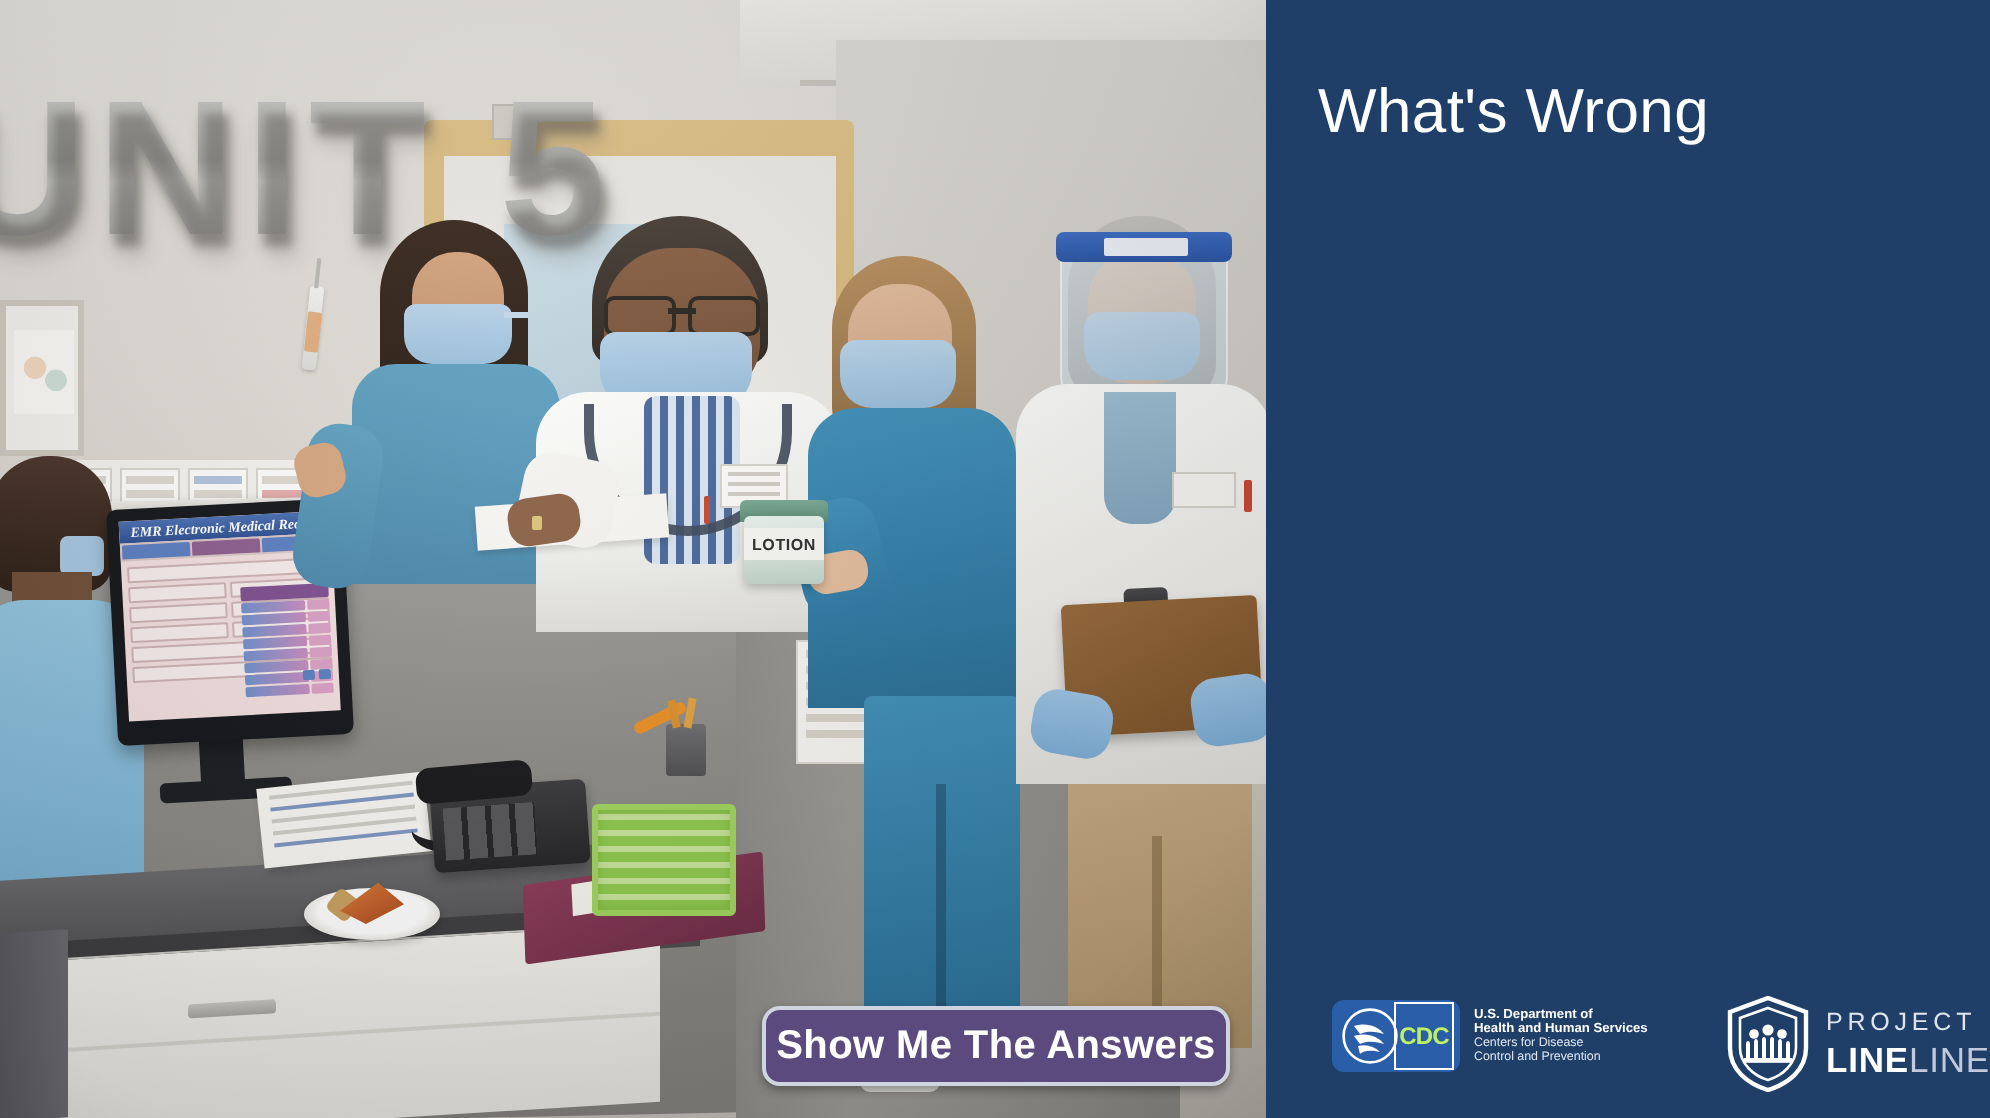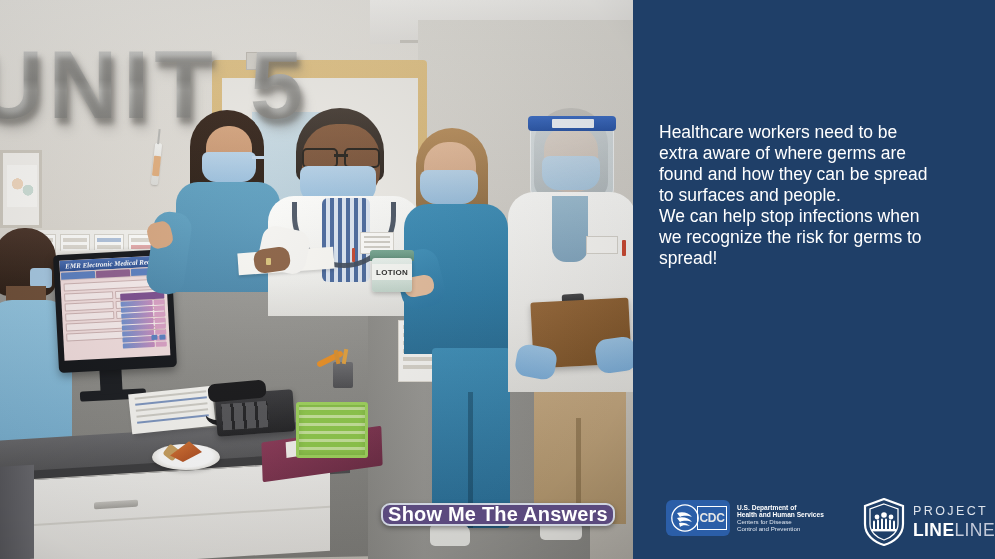--- a/index.html
+++ b/index.html
@@ -580,21 +580,21 @@
 
   
   .vignette {
     position: absolute; inset: 0;
     background: radial-gradient(ellipse at 42% 40%, rgba(255,255,255,.05) 0%, rgba(0,0,0,.10) 78%, rgba(0,0,0,.20) 100%);
     pointer-events: none;
   }
 
   
   .answers-btn {
-    position: absolute; left: 381px; top: 503px; width: 234px; height: 23px;
+    position: absolute; left: 381px; top: 503px; width: 234px; height: 40px;
     background: #5b4a7e; border: 2px solid #cfd4e0; border-radius: 9px;
     color: #fff; font: 700 20px "Liberation Sans", sans-serif;
     display: flex; align-items: center; justify-content: center;
     letter-spacing: .2px; cursor: pointer;
     box-shadow: 0 2px 5px rgba(0,0,0,.35);
   }
 
   
   .info-panel {
     position: absolute; left: 633px; top: 0; width: 362px; height: 559px;
@@ -623,23 +623,23 @@
   
   .cdc-logo { position: absolute; left: 666px; top: 500px; display: flex; align-items: center; gap: 7px; }
   .cdc-mark {
     width: 64px; height: 36px; background: #2b5ea8; border-radius: 6px;
     position: relative; display: flex; align-items: center; justify-content: flex-end;
   }
   .cdc-swoosh {
     position: absolute; left: 4px; top: 3px; width: 30px; height: 30px;
   }
   .cdc-box {
-    width: 30px; height: 24px; margin-right: 3px;
+    width: 30px; height: 34px; margin-right: 3px;
     border: 1.2px solid #ffffff; display: flex; align-items: center; justify-content: center;
-    font: 700 12px "Liberation Sans", sans-serif; color: #e5e5e5; letter-spacing: -.4px;
+    font: 700 12px "Liberation Sans", sans-serif; color: #bef264; letter-spacing: -.4px;
   }
   .cdc-text { color: #ffffff; line-height: 1.25; }
   .cdc-text .b { font: 700 6.6px "Liberation Sans", sans-serif; display: block; }
   .cdc-text .s { font: 400 6.2px "Liberation Sans", sans-serif; display: block; color: #dfe6f0; }
 
   
   .pfl-logo { position: absolute; left: 863px; top: 498px; display: flex; align-items: center; gap: 8px; }
   .pfl-shield { width: 42px; height: 48px; }
   .pfl-text { line-height: 1; }
   .pfl-text .p1 {
@@ -1016,27 +1016,21 @@
     <div class="lotion-lid"></div>
     <div class="lotion-jar"></div>
     <div class="lotion-label">LOTION</div>
 
     <div class="vignette"></div>
   </div>
 
   <div class="answers-btn">Show Me The Answers</div>
 
   <div class="info-panel">
-    <div class="body-text">Healthcare workers need to be
-extra aware of where germs are
-found and how they can be spread
-to surfaces and people.
-We can help stop infections when
-we recognize the risk for germs to
-spread!</div>
+    <div class="title-l1">What's Wrong</div>
   </div>
 
   <div class="cdc-logo">
     <div class="cdc-mark">
       <svg class="cdc-swoosh" viewBox="0 0 30 30">
         <circle cx="15" cy="15" r="13.2" fill="none" stroke="#ffffff" stroke-width="1.3"></circle>
         <path d="M7 10 C13 8, 19 10, 22 14 C19 13, 14 12, 10 14 Z" fill="#ffffff"></path>
         <path d="M7 15 C13 13, 19 15, 22 19 C19 18, 14 17, 10 19 Z" fill="#ffffff"></path>
         <path d="M9 20 C13 19, 17 20, 20 23 C16 22, 12 22, 10 24 Z" fill="#ffffff"></path>
       </svg>

